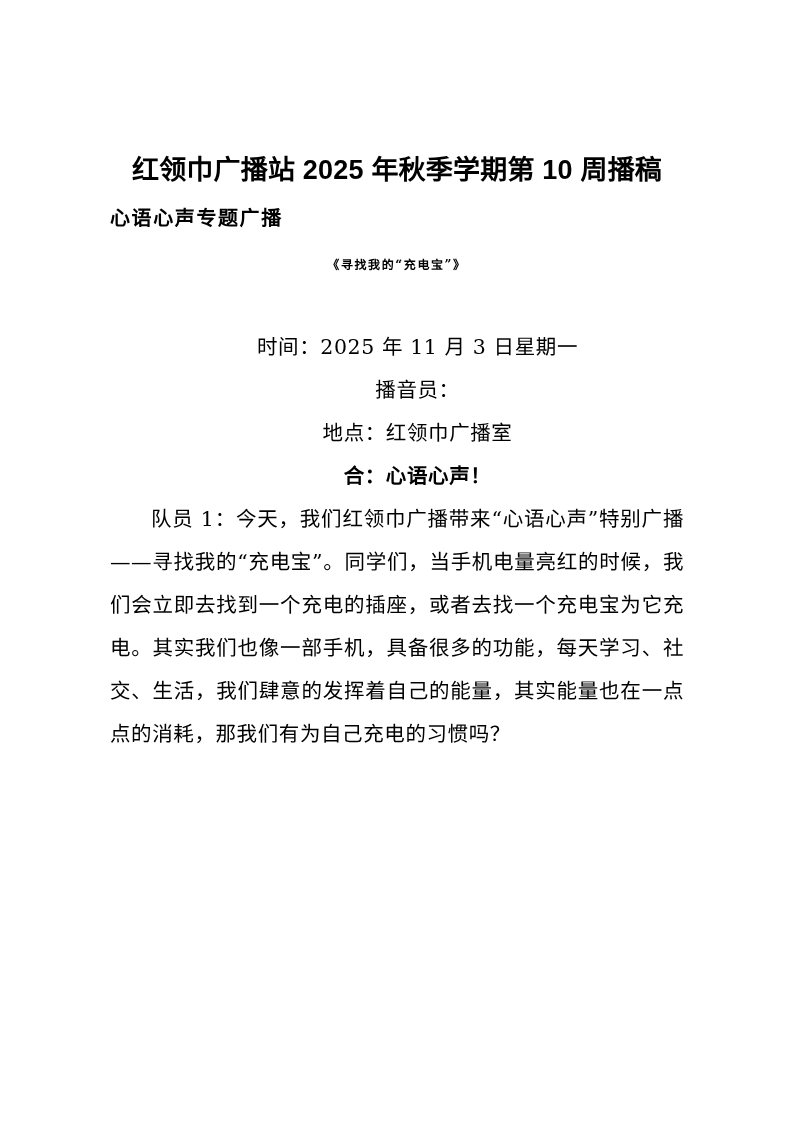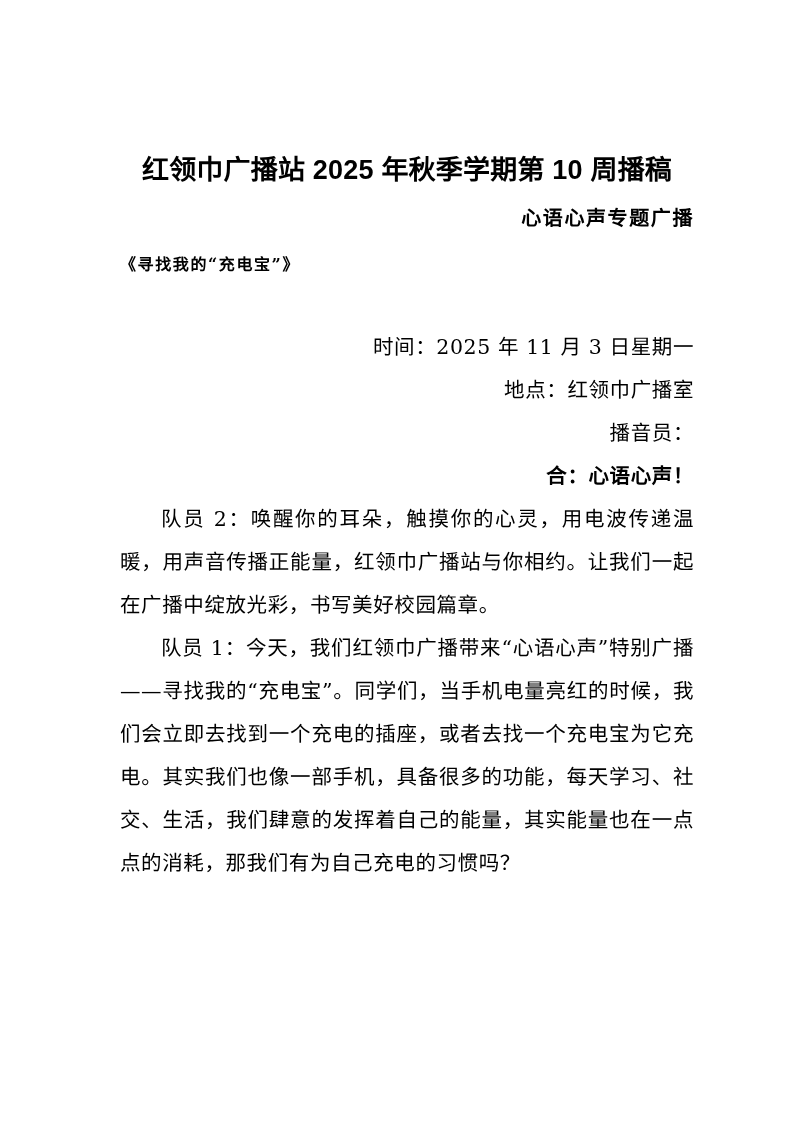--- a/index.html
+++ b/index.html
@@ -23,56 +23,56 @@
     background: #ffffff;
     box-sizing: border-box;
   }
 
   
   .content {
     position: absolute;
     left: 110px;
     top: 0;
     width: 574px;   
-    margin-left: 10px;
   }
 
   
   .title-main {
     margin: 0;
     padding: 0;
     text-align: center;
     font-family: "Liberation Sans", "DejaVu Sans", sans-serif;
     font-weight: 700;
     font-size: 27px;
     line-height: 38px;
     letter-spacing: 0.2px;
     padding-top: 151px;
     white-space: nowrap;
   }
 
   .title-sub {
     margin: 0;
     padding: 0;
-    text-align: right;
+    text-align: left;
     font-family: "DejaVu Serif", "Liberation Serif", serif;
     font-weight: 700;
     font-size: 20px;
     line-height: 30px;
     letter-spacing: 1.6px;
     font-style: normal;
     padding-top: 14px;
   }
 
   .title-sub2 {
     margin: 0;
     padding: 0;
+    text-align: center;
     font-family: "DejaVu Serif", "Liberation Serif", serif;
     font-weight: 700;
-    font-size: 16px;
+    font-size: 12px;
     line-height: 30px;
     letter-spacing: 1.6px;
     padding-top: 17px;
   }
 
   
   .body-block {
     padding-top: 46px;
   }
 
@@ -87,44 +87,43 @@
     text-indent: 41px;
     letter-spacing: 0.6px;
     word-break: break-all;
   }
 
   .para.bold {
     font-weight: 700;
   }
 
   .para.nojustify {
-    text-align: right;
+    text-align: center;
   }
 </style>
 </head>
 <body>
 
 <div class="page">
   <div class="content">
 
     <h1 class="title-main">红领巾广播站 2025 年秋季学期第 10 周播稿</h1>
 
     <div class="title-sub">心语心声专题广播</div>
 
     <div class="title-sub2">《寻找我的“充电宝”》</div>
 
     <div class="body-block">
 
       <p class="para nojustify">时间：2025 年 11 月 3 日星期一</p>
 
+      <p class="para nojustify">播音员：</p>
+
       <p class="para nojustify">地点：红领巾广播室</p>
-
-      <p class="para nojustify">播音员：</p>
 
       <div id="script-lines-container">
           <p class="para bold nojustify">合：心语心声！</p>
-          <p class="para">队员 2：唤醒你的耳朵，触摸你的心灵，用电波传递温暖，用声音传播正能量，红领巾广播站与你相约。让我们一起在广播中绽放光彩，书写美好校园篇章。</p>
           <p class="para">队员 1：今天，我们红领巾广播带来“心语心声”特别广播——寻找我的“充电宝”。同学们，当手机电量亮红的时候，我们会立即去找到一个充电的插座，或者去找一个充电宝为它充电。其实我们也像一部手机，具备很多的功能，每天学习、社交、生活，我们肆意的发挥着自己的能量，其实能量也在一点点的消耗，那我们有为自己充电的习惯吗？</p>
         </div>
 
     </div>
   </div>
 </div>
 
 </body></html>

